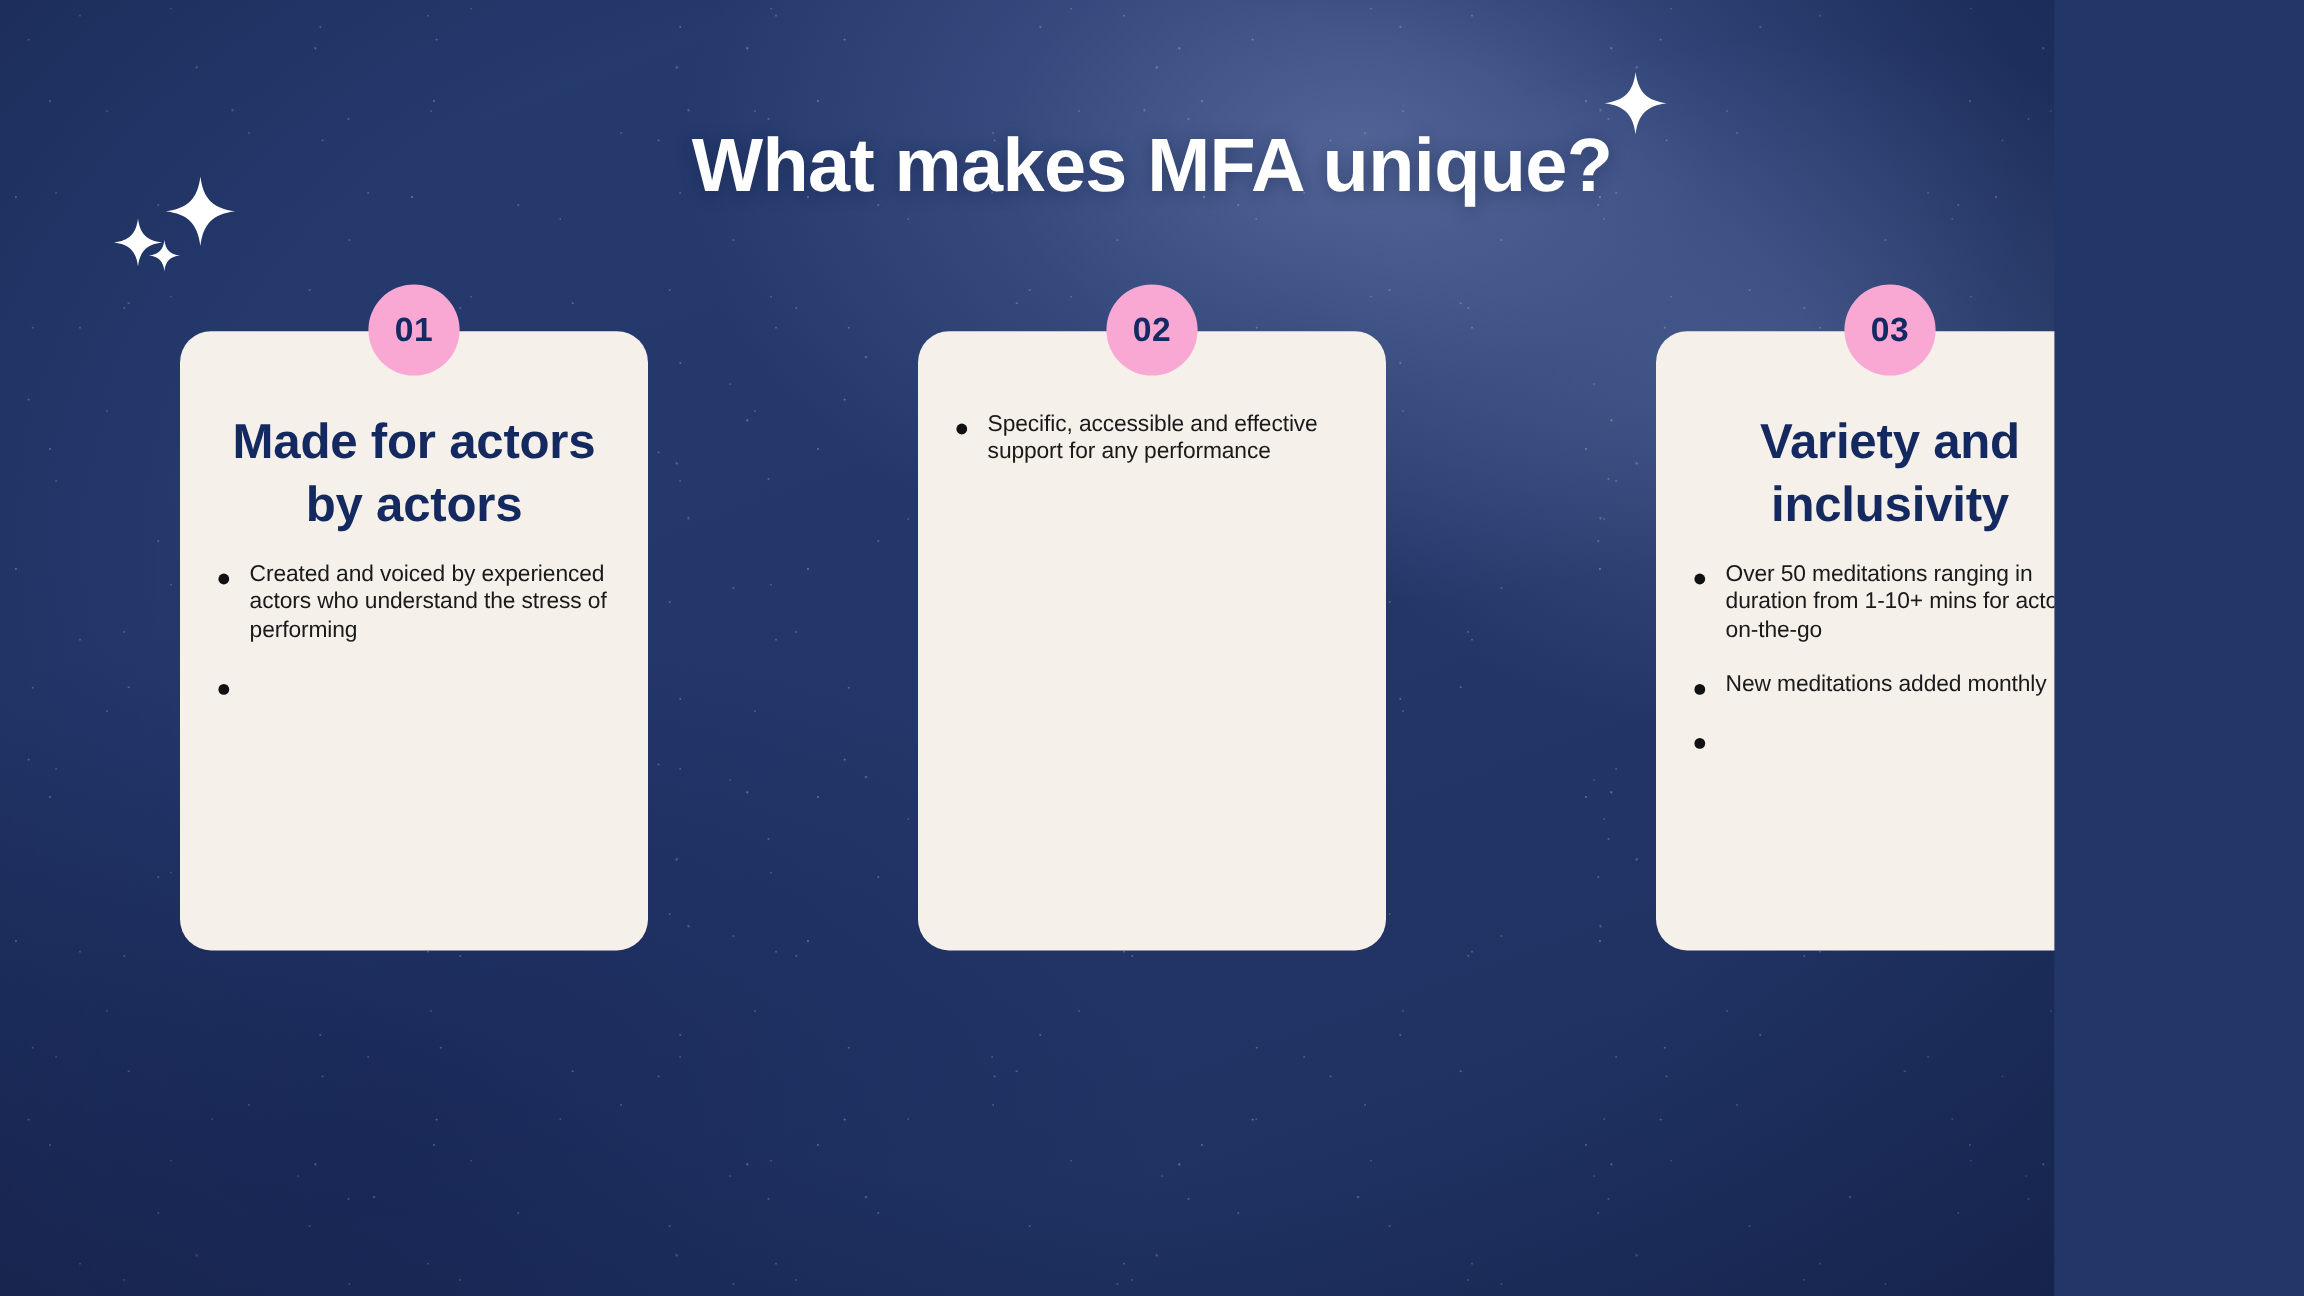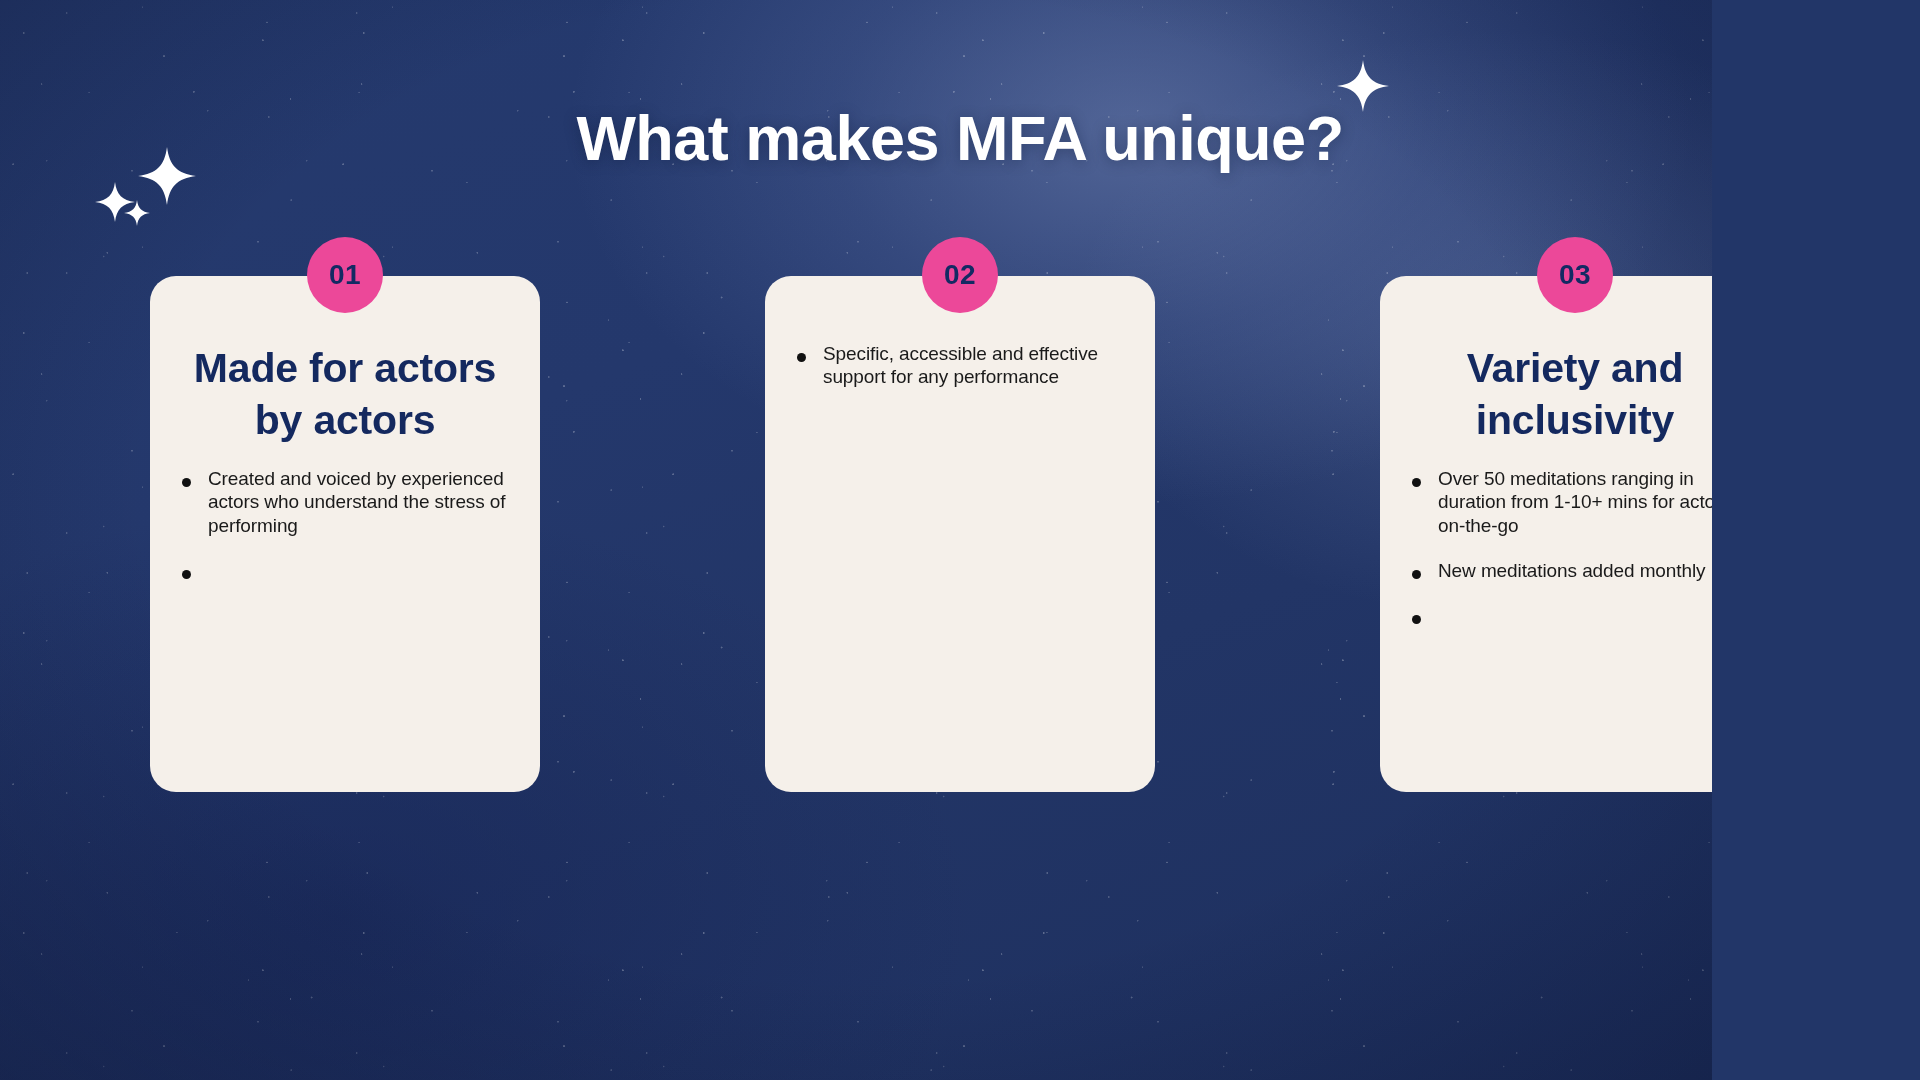--- a/index.html
+++ b/index.html
@@ -117,21 +117,21 @@
   .card-3 { min-height: 516px; }
 
   .badge {
     position: absolute;
     top: -39px;
     left: 50%;
     transform: translateX(-50%);
     width: 76px;
     height: 76px;
     border-radius: 50%;
-    background: #ec4899;
+    background: #f9a8d4;
     color: #132a63;
     font-size: 28px;
     font-weight: 700;
     display: flex;
     align-items: center;
     justify-content: center;
     letter-spacing: 0.5px;
   }
 
   .card-title {

